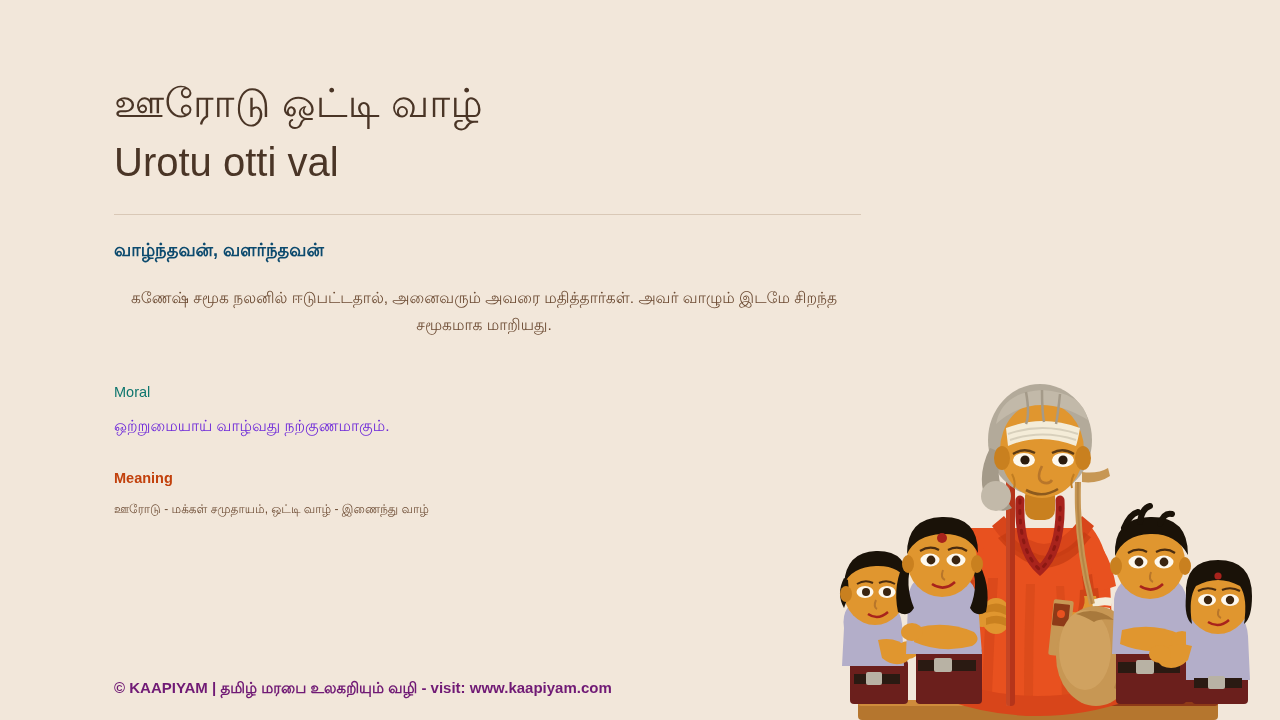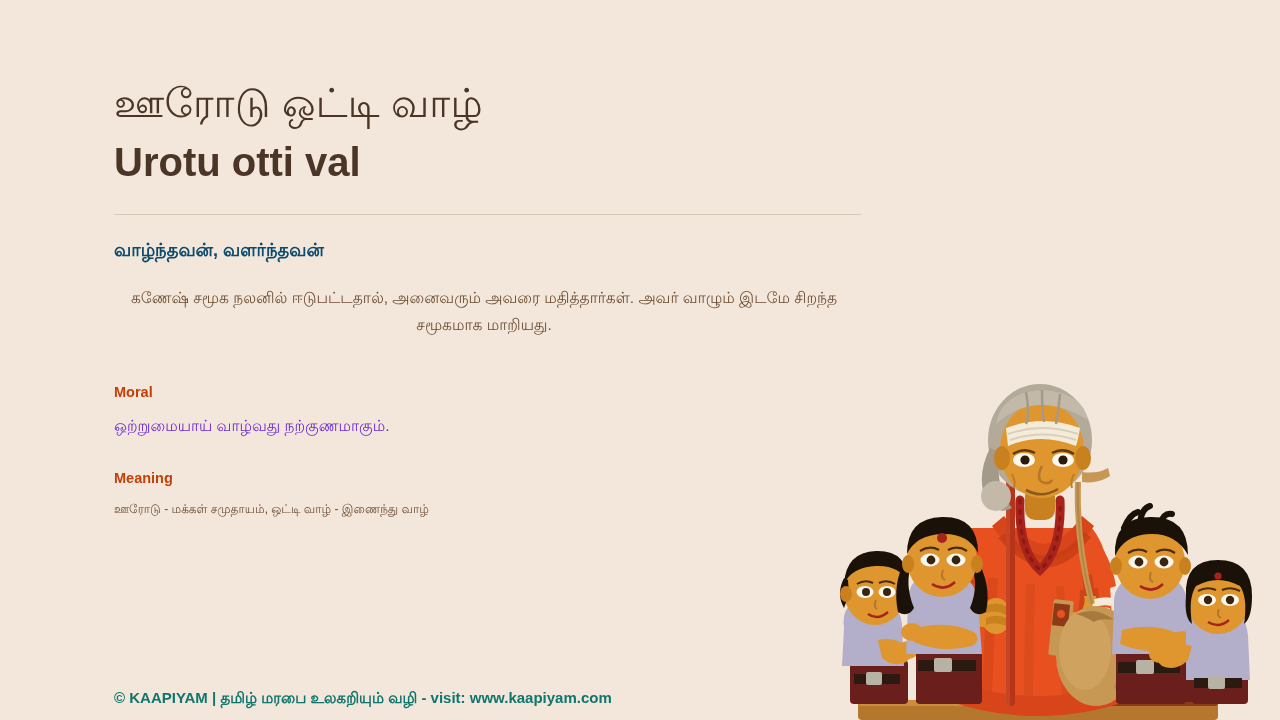--- a/index.html
+++ b/index.html
@@ -39,21 +39,21 @@
     letter-spacing: 0.2px;
     line-height: 1.25;
     white-space: nowrap;
   }
 
   .title-en {
     position: absolute;
     left: 0;
     top: 138px;
     font-size: 40px;
-    font-weight: 700;
+    font-weight: 400;
     color: #4a3526;
     line-height: 1.2;
     white-space: nowrap;
   }
 
   .divider {
     position: absolute;
     left: 0;
     top: 214px;
     width: 747px;
@@ -81,22 +81,22 @@
     color: #6d4c34;
     line-height: 1.72;
     text-align: center;
   }
 
   .label-moral {
     position: absolute;
     left: 0;
     top: 384px;
     font-size: 14.5px;
-    font-weight: 700;
-    color: #c2410c;
+    font-weight: 400;
+    color: #0f766e;
   }
 
   .text-moral {
     position: absolute;
     left: 0;
     top: 414px;
     font-size: 15.5px;
     font-weight: 400;
     color: #6d28d9;
     line-height: 1.6;
@@ -120,23 +120,22 @@
     color: #6d4c34;
     line-height: 1.6;
   }
 
   .footer {
     position: absolute;
     left: 0;
     top: 679px;
     font-size: 15px;
     font-weight: 700;
-    color: #0f766e;
+    color: #701a75;
     white-space: nowrap;
-    margin-top: 10px;
   }
 
   
   .illustration {
     position: absolute;
     left: 820px;
     top: 378px;
     width: 460px;
     height: 342px;
     z-index: 1;

